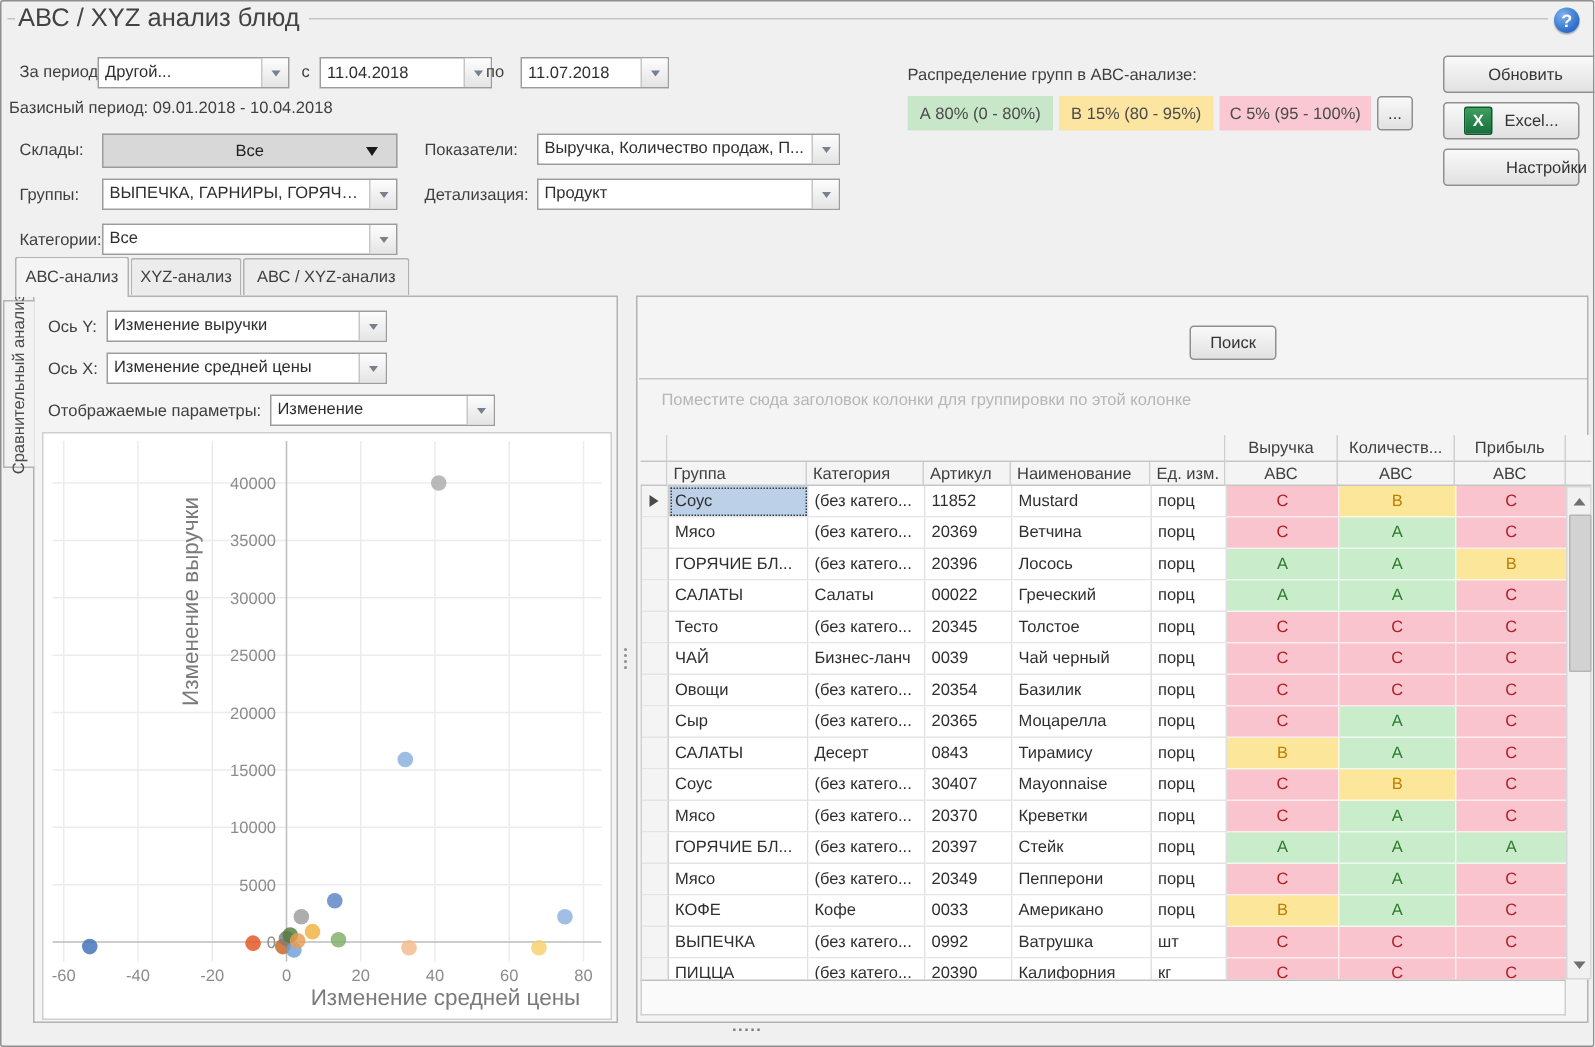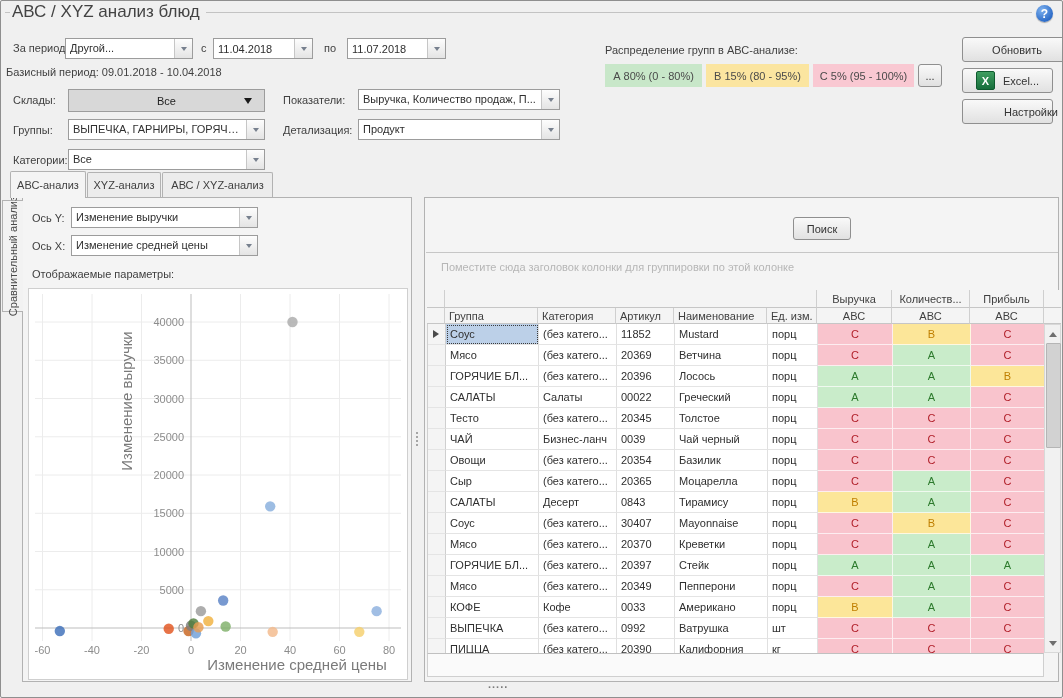--- a/index.html
+++ b/index.html
@@ -82,21 +82,21 @@
 <div class="help-icon">?</div>
 
 <div class="lbl abs" style="left:13px;top:42px;">За период</div>
 <div class="combo" style="left:65px;top:38px;width:128px;">
   <div class="txt">Другой...</div>
   <div class="cbtn">
       <i class="chev"></i>
     </div>
 </div>
 <div class="lbl abs" style="left:201px;top:42px;">с</div>
-<div class="combo date-box" style="left:213px;top:38px;width:100px;">
+<div class="combo date-box" style="left:213px;top:38px;width:115px;">
   <div class="txt">11.04.2018</div>
   <div class="cbtn">
       <i class="chev"></i>
     </div>
 </div>
 <div class="lbl abs" style="left:324px;top:42px;">по</div>
 <div class="combo date-box" style="left:347px;top:38px;width:99px;">
   <div class="txt">11.07.2018</div>
   <div class="cbtn">
       <i class="chev"></i>
@@ -171,20 +171,26 @@
       </div>
   </div>
   <div class="lbl abs" style="left:9px;top:42px;">Ось X:</div>
   <div class="combo" style="left:48px;top:37px;width:187px;">
     <div class="txt">Изменение средней цены</div>
     <div class="cbtn">
         <i class="chev"></i>
       </div>
   </div>
   <div class="lbl abs" style="left:9px;top:70px;">Отображаемые параметры:</div>
+  <div class="combo" style="left:157px;top:65px;width:150px;">
+    <div class="txt">Изменение</div>
+    <div class="cbtn">
+        <i class="chev"></i>
+      </div>
+  </div>
   <div class="chart-box">
     <svg width="378" height="390" viewBox="0 0 378 390">
         <line x1="6" x2="372" y1="300.75" y2="300.75" stroke="#ececec" stroke-width="1"></line>
         <line x1="6" x2="372" y1="262.5" y2="262.5" stroke="#ececec" stroke-width="1"></line>
         <line x1="6" x2="372" y1="224.25" y2="224.25" stroke="#ececec" stroke-width="1"></line>
         <line x1="6" x2="372" y1="186" y2="186" stroke="#ececec" stroke-width="1"></line>
         <line x1="6" x2="372" y1="147.75" y2="147.75" stroke="#ececec" stroke-width="1"></line>
         <line x1="6" x2="372" y1="109.5" y2="109.5" stroke="#ececec" stroke-width="1"></line>
         <line x1="6" x2="372" y1="71.25" y2="71.25" stroke="#ececec" stroke-width="1"></line>
         <line x1="6" x2="372" y1="33" y2="33" stroke="#ececec" stroke-width="1"></line>

